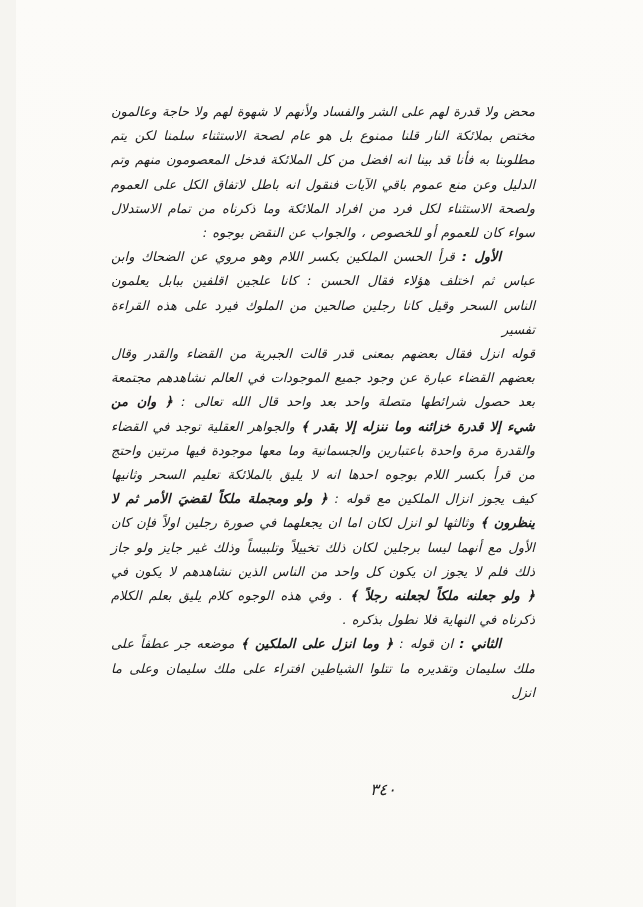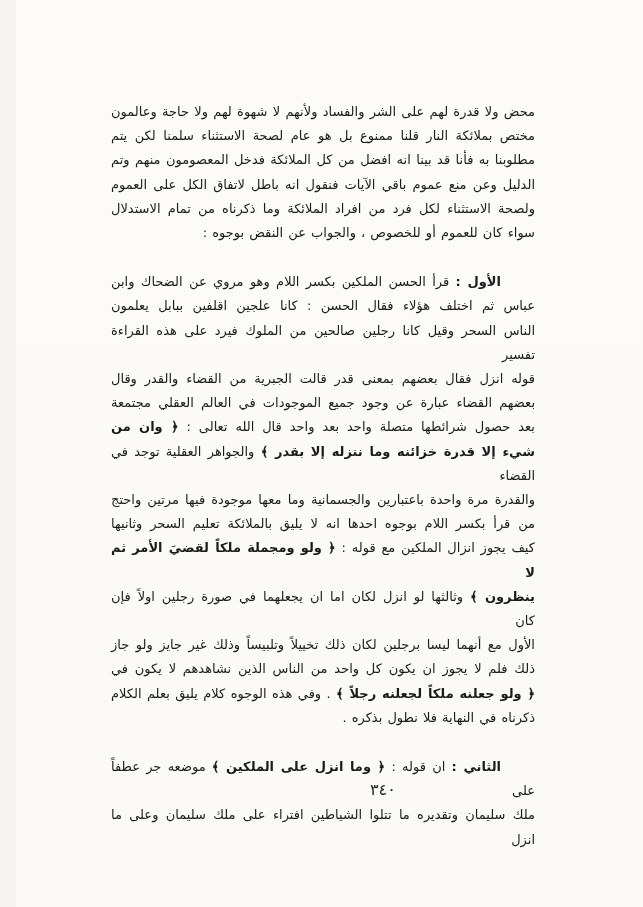--- a/index.html
+++ b/index.html
@@ -12,30 +12,31 @@
     background: #f5f4f0;
     font-family: "DejaVu Sans", sans-serif;
   }
   .page {
     position: relative;
     width: 627px;
     height: 907px;
     background: linear-gradient(180deg, #fcfbf8 0%, #faf9f5 100%);
     overflow: hidden;
     color: #1b1b1b;
+    font-style: italic;
   }
   .text-block {
     position: absolute;
     top: 100px;
     right: 108px;
     width: 424px;
     direction: rtl;
   }
   .para { margin: 0; }
-  .para + .para { margin-top: 25px; }
+  .para + .para { margin-top: 0; }
   .line {
     font-size: 13px;
     line-height: 24.2px;
     text-align: justify;
     text-align-last: justify;
     word-spacing: 1px;
   }
   .line.last { text-align-last: right; }
   .line.indent { text-indent: 34px; }
   .bold { font-weight: 700; }
@@ -60,21 +61,21 @@
         <div class="line"><span>مطلوبنا به فأنا قد بينا انه افضل من كل الملائكة فدخل المعصومون منهم وتم</span></div>
         <div class="line"><span>الدليل وعن منع عموم باقي الآيات فنقول انه باطل لاتفاق الكل على العموم</span></div>
         <div class="line"><span>ولصحة الاستثناء لكل فرد من افراد الملائكة وما ذكرناه من تمام الاستدلال</span></div>
         <div class="line last"><span>سواء كان للعموم أو للخصوص ، والجواب عن النقض بوجوه :</span></div>
       </div>
       <div class="para">
         <div class="line indent"><span class="bold">الأول :</span><span> قرأ الحسن الملكين بكسر اللام وهو مروي عن الضحاك وابن</span></div>
         <div class="line"><span>عباس ثم اختلف هؤلاء فقال الحسن : كانا علجين اقلفين ببابل يعلمون</span></div>
         <div class="line"><span>الناس السحر وقيل كانا رجلين صالحين من الملوك فيرد على هذه القراءة تفسير</span></div>
         <div class="line"><span>قوله انزل فقال بعضهم بمعنى قدر قالت الجبرية من القضاء والقدر وقال</span></div>
-        <div class="line"><span>بعضهم القضاء عبارة عن وجود جميع الموجودات في العالم العقلي مجتمعة</span></div>
+        <div class="line"><span>بعضهم القضاء عبارة عن وجود جميع الموجودات في العالم نشاهدهم مجتمعة</span></div>
         <div class="line"><span>بعد حصول شرائطها متصلة واحد بعد واحد قال الله تعالى : </span><span class="bold">﴿ وان من</span></div>
         <div class="line"><span class="bold">شيء إلا قدرة خزائنه وما ننزله إلا بقدر ﴾</span><span> والجواهر العقلية توجد في القضاء</span></div>
         <div class="line"><span>والقدرة مرة واحدة باعتبارين والجسمانية وما معها موجودة فيها مرتين واحتج</span></div>
         <div class="line"><span>من قرأ بكسر اللام بوجوه احدها انه لا يليق بالملائكة تعليم السحر وثانيها</span></div>
         <div class="line"><span>كيف يجوز انزال الملكين مع قوله : </span><span class="bold">﴿ ولو ومجملة ملكاً لقضيَ الأمر ثم لا</span></div>
         <div class="line"><span class="bold">ينظرون ﴾</span><span> وثالثها لو انزل لكان اما ان يجعلهما في صورة رجلين اولاً فإن كان</span></div>
         <div class="line"><span>الأول مع أنهما ليسا برجلين لكان ذلك تخييلاً وتلبيساً وذلك غير جايز ولو جاز</span></div>
         <div class="line"><span>ذلك فلم لا يجوز ان يكون كل واحد من الناس الذين نشاهدهم لا يكون في</span></div>
         <div class="line"><span class="bold">﴿ ولو جعلنه ملكاً لجعلنه رجلاً ﴾</span><span> . وفي هذه الوجوه كلام يليق بعلم الكلام</span></div>
         <div class="line last"><span>ذكرناه في النهاية فلا نطول بذكره .</span></div>

